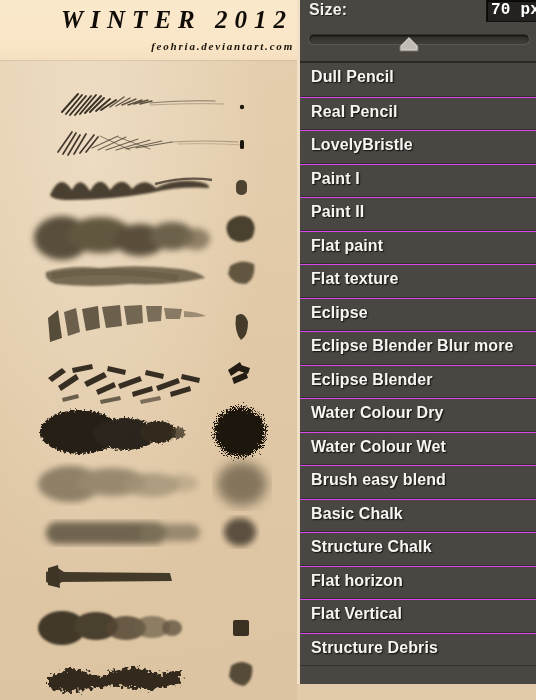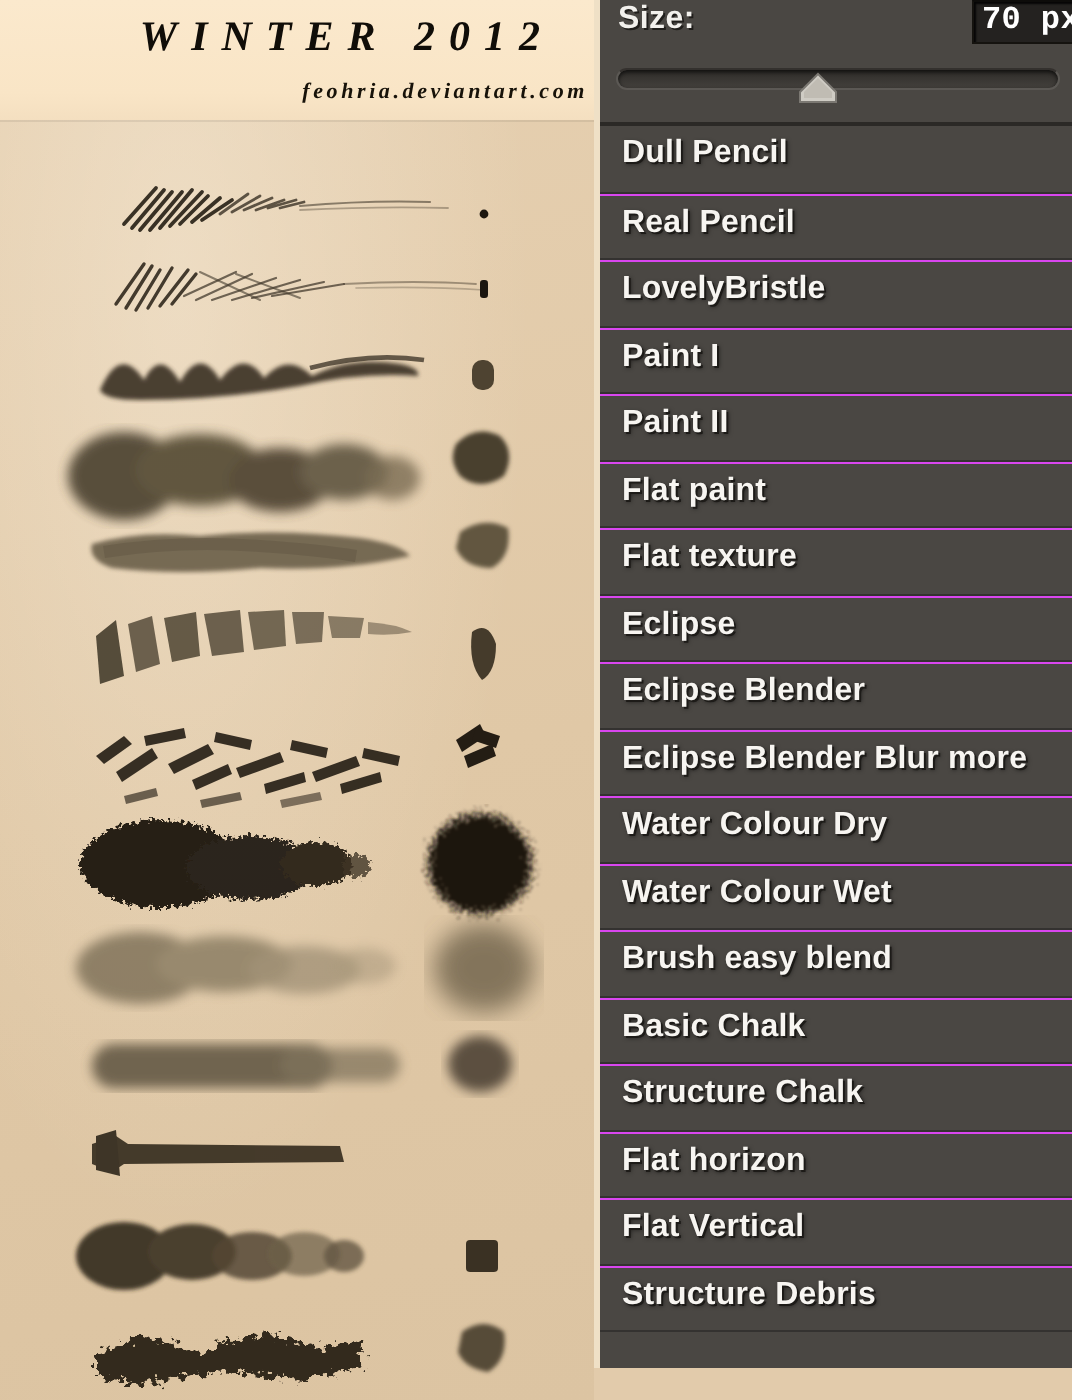--- a/index.html
+++ b/index.html
@@ -24,25 +24,25 @@
   }
 
   
   #wm-band{
     position:absolute;left:0;top:0;width:297px;height:60px;
     background:linear-gradient(180deg,#fbe9cd 0%,#f9e5c6 78%,#f4dfc0 100%);
     box-shadow:0 1px 0 rgba(0,0,0,.07);
     overflow:hidden;
   }
   #wm-title{
-    position:absolute;left:0;right:20px;top:6px;
+    position:absolute;left:0;right:4px;top:6px;
     text-align:right;
     font-family:"Liberation Serif", serif;
     font-weight:bold;font-style:italic;
-    font-size:21px;letter-spacing:7px;
+    font-size:25px;letter-spacing:7px;
     color:#100d08;
     white-space:nowrap;
   }
   #wm-sub{
     position:absolute;left:0;right:3px;top:40px;
     text-align:right;
     font-family:"Liberation Serif", serif;
     font-weight:bold;font-style:italic;
     font-size:11px;letter-spacing:1.8px;
     color:#171209;
@@ -358,24 +358,24 @@
           <div class="brush-row">
             <span class="brush-name">Flat paint</span>
           </div>
           <div class="brush-row">
             <span class="brush-name">Flat texture</span>
           </div>
           <div class="brush-row">
             <span class="brush-name">Eclipse</span>
           </div>
           <div class="brush-row">
+            <span class="brush-name">Eclipse Blender Blur more</span>
+          </div>
+          <div class="brush-row">
             <span class="brush-name">Eclipse Blender</span>
-          </div>
-          <div class="brush-row">
-            <span class="brush-name">Eclipse Blender Blur more</span>
           </div>
           <div class="brush-row">
             <span class="brush-name">Water Colour Dry</span>
           </div>
           <div class="brush-row">
             <span class="brush-name">Water Colour Wet</span>
           </div>
           <div class="brush-row">
             <span class="brush-name">Brush easy blend</span>
           </div>

